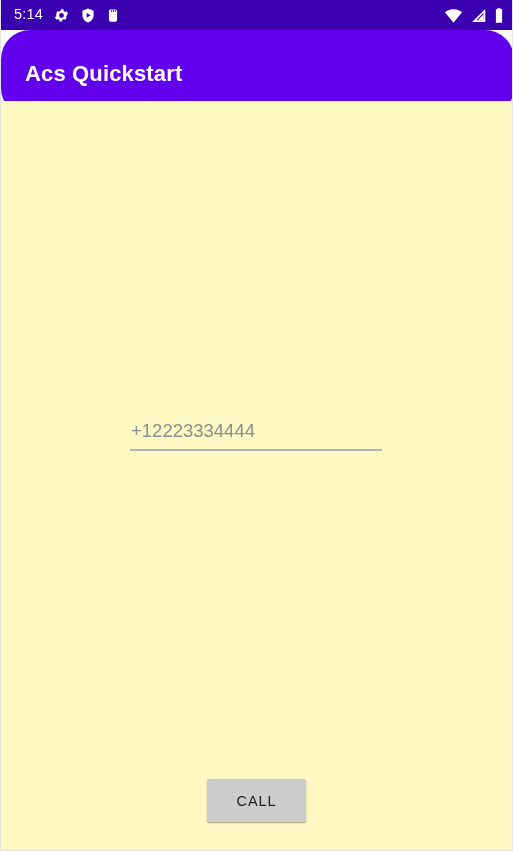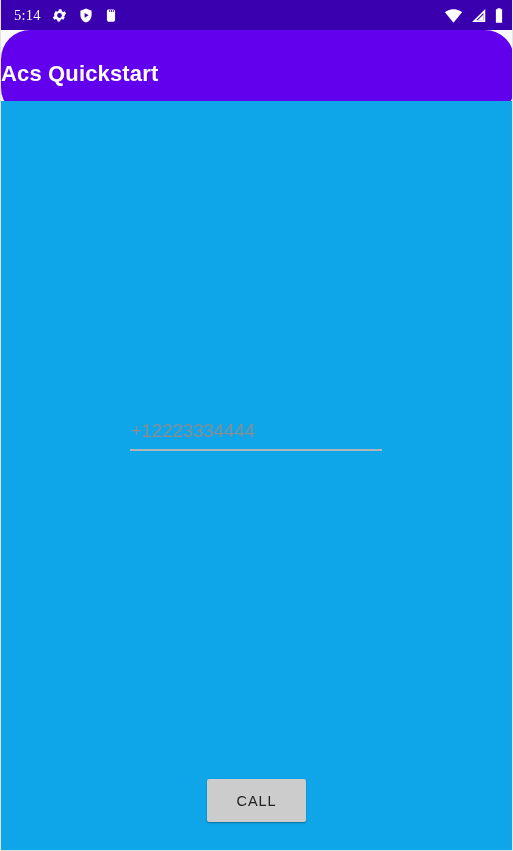--- a/index.html
+++ b/index.html
@@ -31,23 +31,22 @@
     width: 513px;
     height: 30px;
     background: #3a00b0;
     display: flex;
     align-items: center;
     box-sizing: border-box;
     padding: 0 10px 0 13px;
   }
   #status-left {
     display: flex;
-    align-items: center;
+    align-items: flex-start;
     gap: 10px;
-    font-family: Liberation Serif, serif;
   }
   #status-right {
     margin-left: auto;
     display: flex;
     align-items: center;
     gap: 7px;
   }
   #status-clock {
     color: #ffffff;
     font-size: 14.5px;
@@ -63,37 +62,38 @@
   
   #app-bar {
     position: absolute;
     left: 0; top: 30px;
     width: 513px;
     height: 87px;
     background: #6200ee;
     display: flex;
     align-items: center;
     box-sizing: border-box;
+    padding-left: 24px;
     border-radius: 29px;
   }
   #app-bar-title {
     color: #ffffff;
     font-size: 22px;
     font-weight: bold;
     letter-spacing: 0.15px;
     line-height: 1;
   }
 
   
   #content {
     position: absolute;
     left: 0; top: 101px;
     width: 513px;
     height: 750px;
-    background: #0ea5e9;
+    background: #fef9c3;
   }
 
   
   #phone-field-wrap {
     position: absolute;
     left: 129px;
     top: 318px;
     width: 252px;
   }
   #phone-input {

